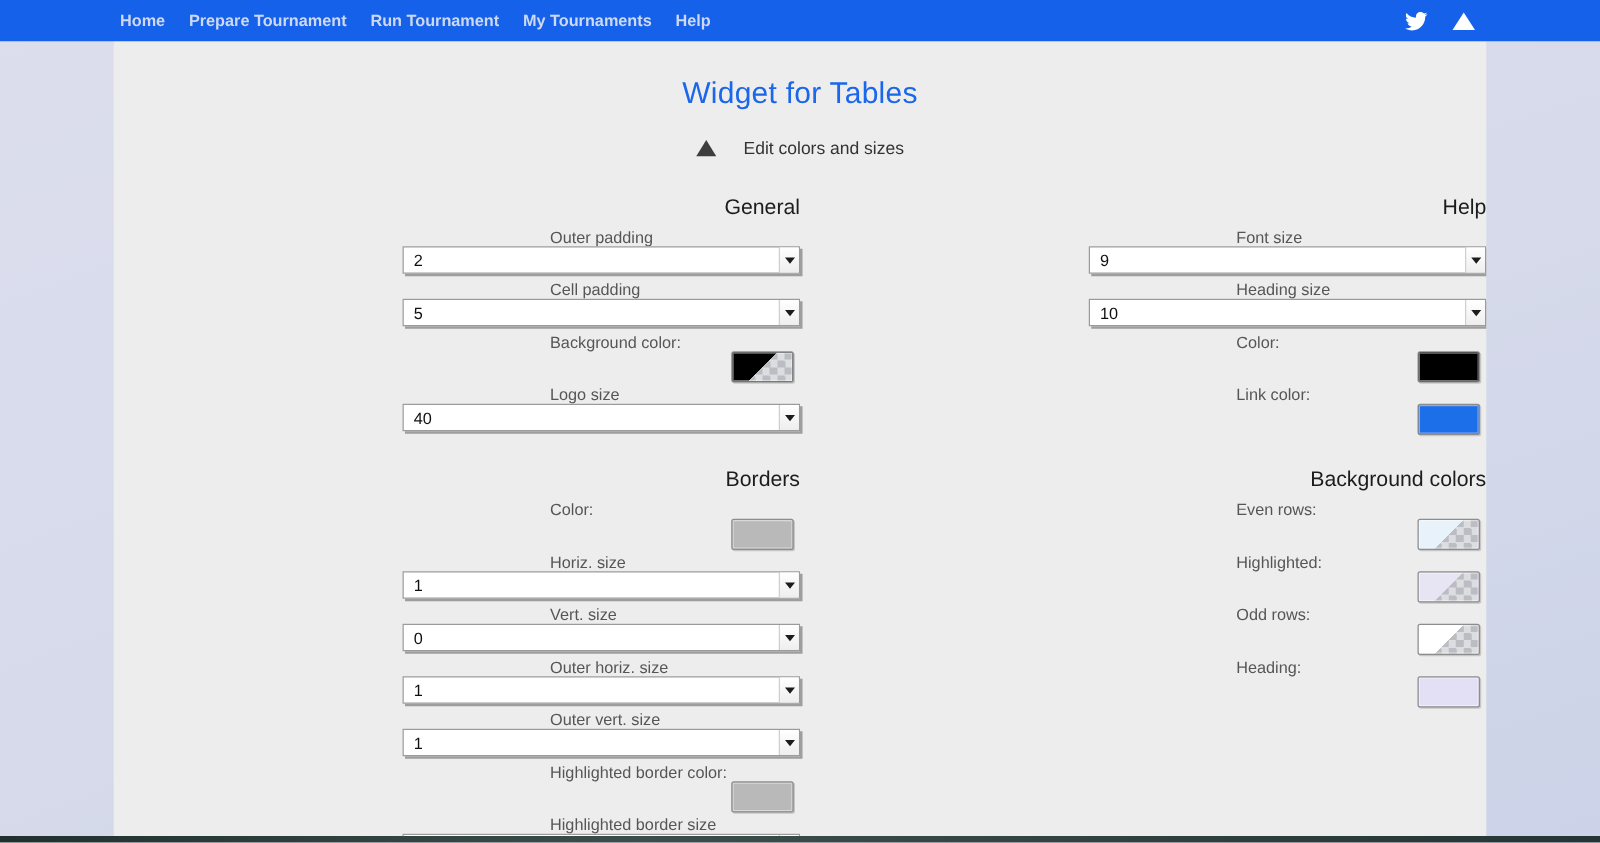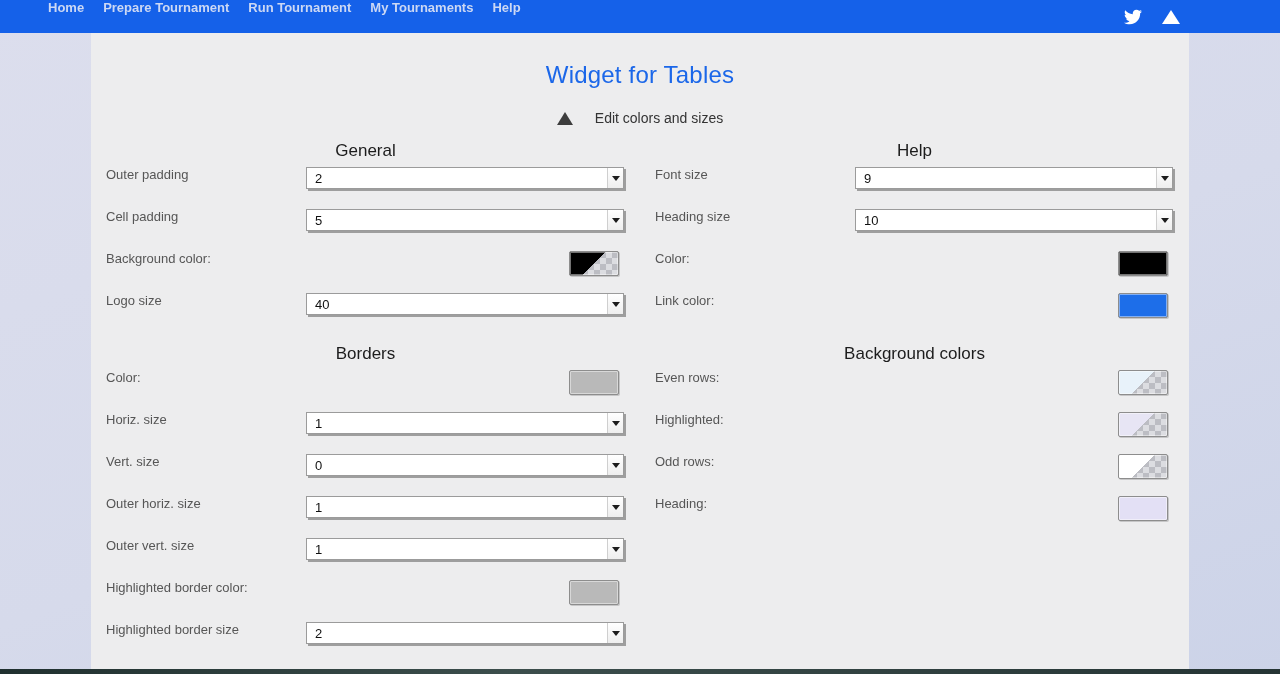--- a/index.html
+++ b/index.html
@@ -5,22 +5,22 @@
   * { margin:0; padding:0; box-sizing:border-box; }
   html,body { width:1280px; height:674px; overflow:hidden; }
   body {
     font-family:"Liberation Sans","DejaVu Sans",sans-serif;
     background:linear-gradient(160deg,#dcdeed 0%,#d6daeb 55%,#ccd3e8 100%);
   }
 
   
   .navbar {
     height:33px; background:#1561e9;
-    display:flex; align-items:flex-start;
-    padding-left:48px; position:relative;
+    display:flex; align-items:center;
+    padding-left:96px; position:relative;
   }
   .nav-item {
     color:#ccd8f4; font-size:13px; font-weight:bold;
     margin-right:19px; cursor:pointer; white-space:nowrap;
   }
   .nav-right {
     position:absolute; right:100px; top:0; height:33px;
     display:flex; align-items:center; gap:18px;
   }
   .twitter-icon svg { width:22px; height:18px; fill:#ffffff; display:block; }
@@ -47,24 +47,24 @@
     width:0; height:0;
     border-left:8px solid transparent; border-right:8px solid transparent;
     border-bottom:13px solid #3d3d3d;
   }
   .edit-label { font-size:14px; color:#333333; }
 
   
   .columns { display:flex; margin-top:6px; }
   .col { width:549px; }
   .section-heading {
-    text-align:center; font-size:17px; color:#1c1c1c; font-weight:400;
-    margin:9px 0 6px 0;
-  }
-  .form-row { height:42px; display:flex; align-items:flex-start; padding-left:15px; }
+    text-align:right; font-size:17px; color:#1c1c1c; font-weight:400;
+    margin:24px 0 6px 0;
+  }
+  .form-row { height:42px; display:flex; align-items:flex-end; padding-left:15px;flex-direction:column; }
   .row-label { width:200px; font-size:13px; color:#565656; }
   .row-control { width:318px; display:flex; align-items:center; }
   .row-control.right { justify-content:flex-end; padding-right:5px; }
 
   
   .combo {
     width:318px; height:22px; background:#ffffff;
     border:1px solid #9b9b9b;
     box-shadow:2px 2px 0 rgba(105,105,105,.6);
     display:flex; align-items:stretch; cursor:pointer;

